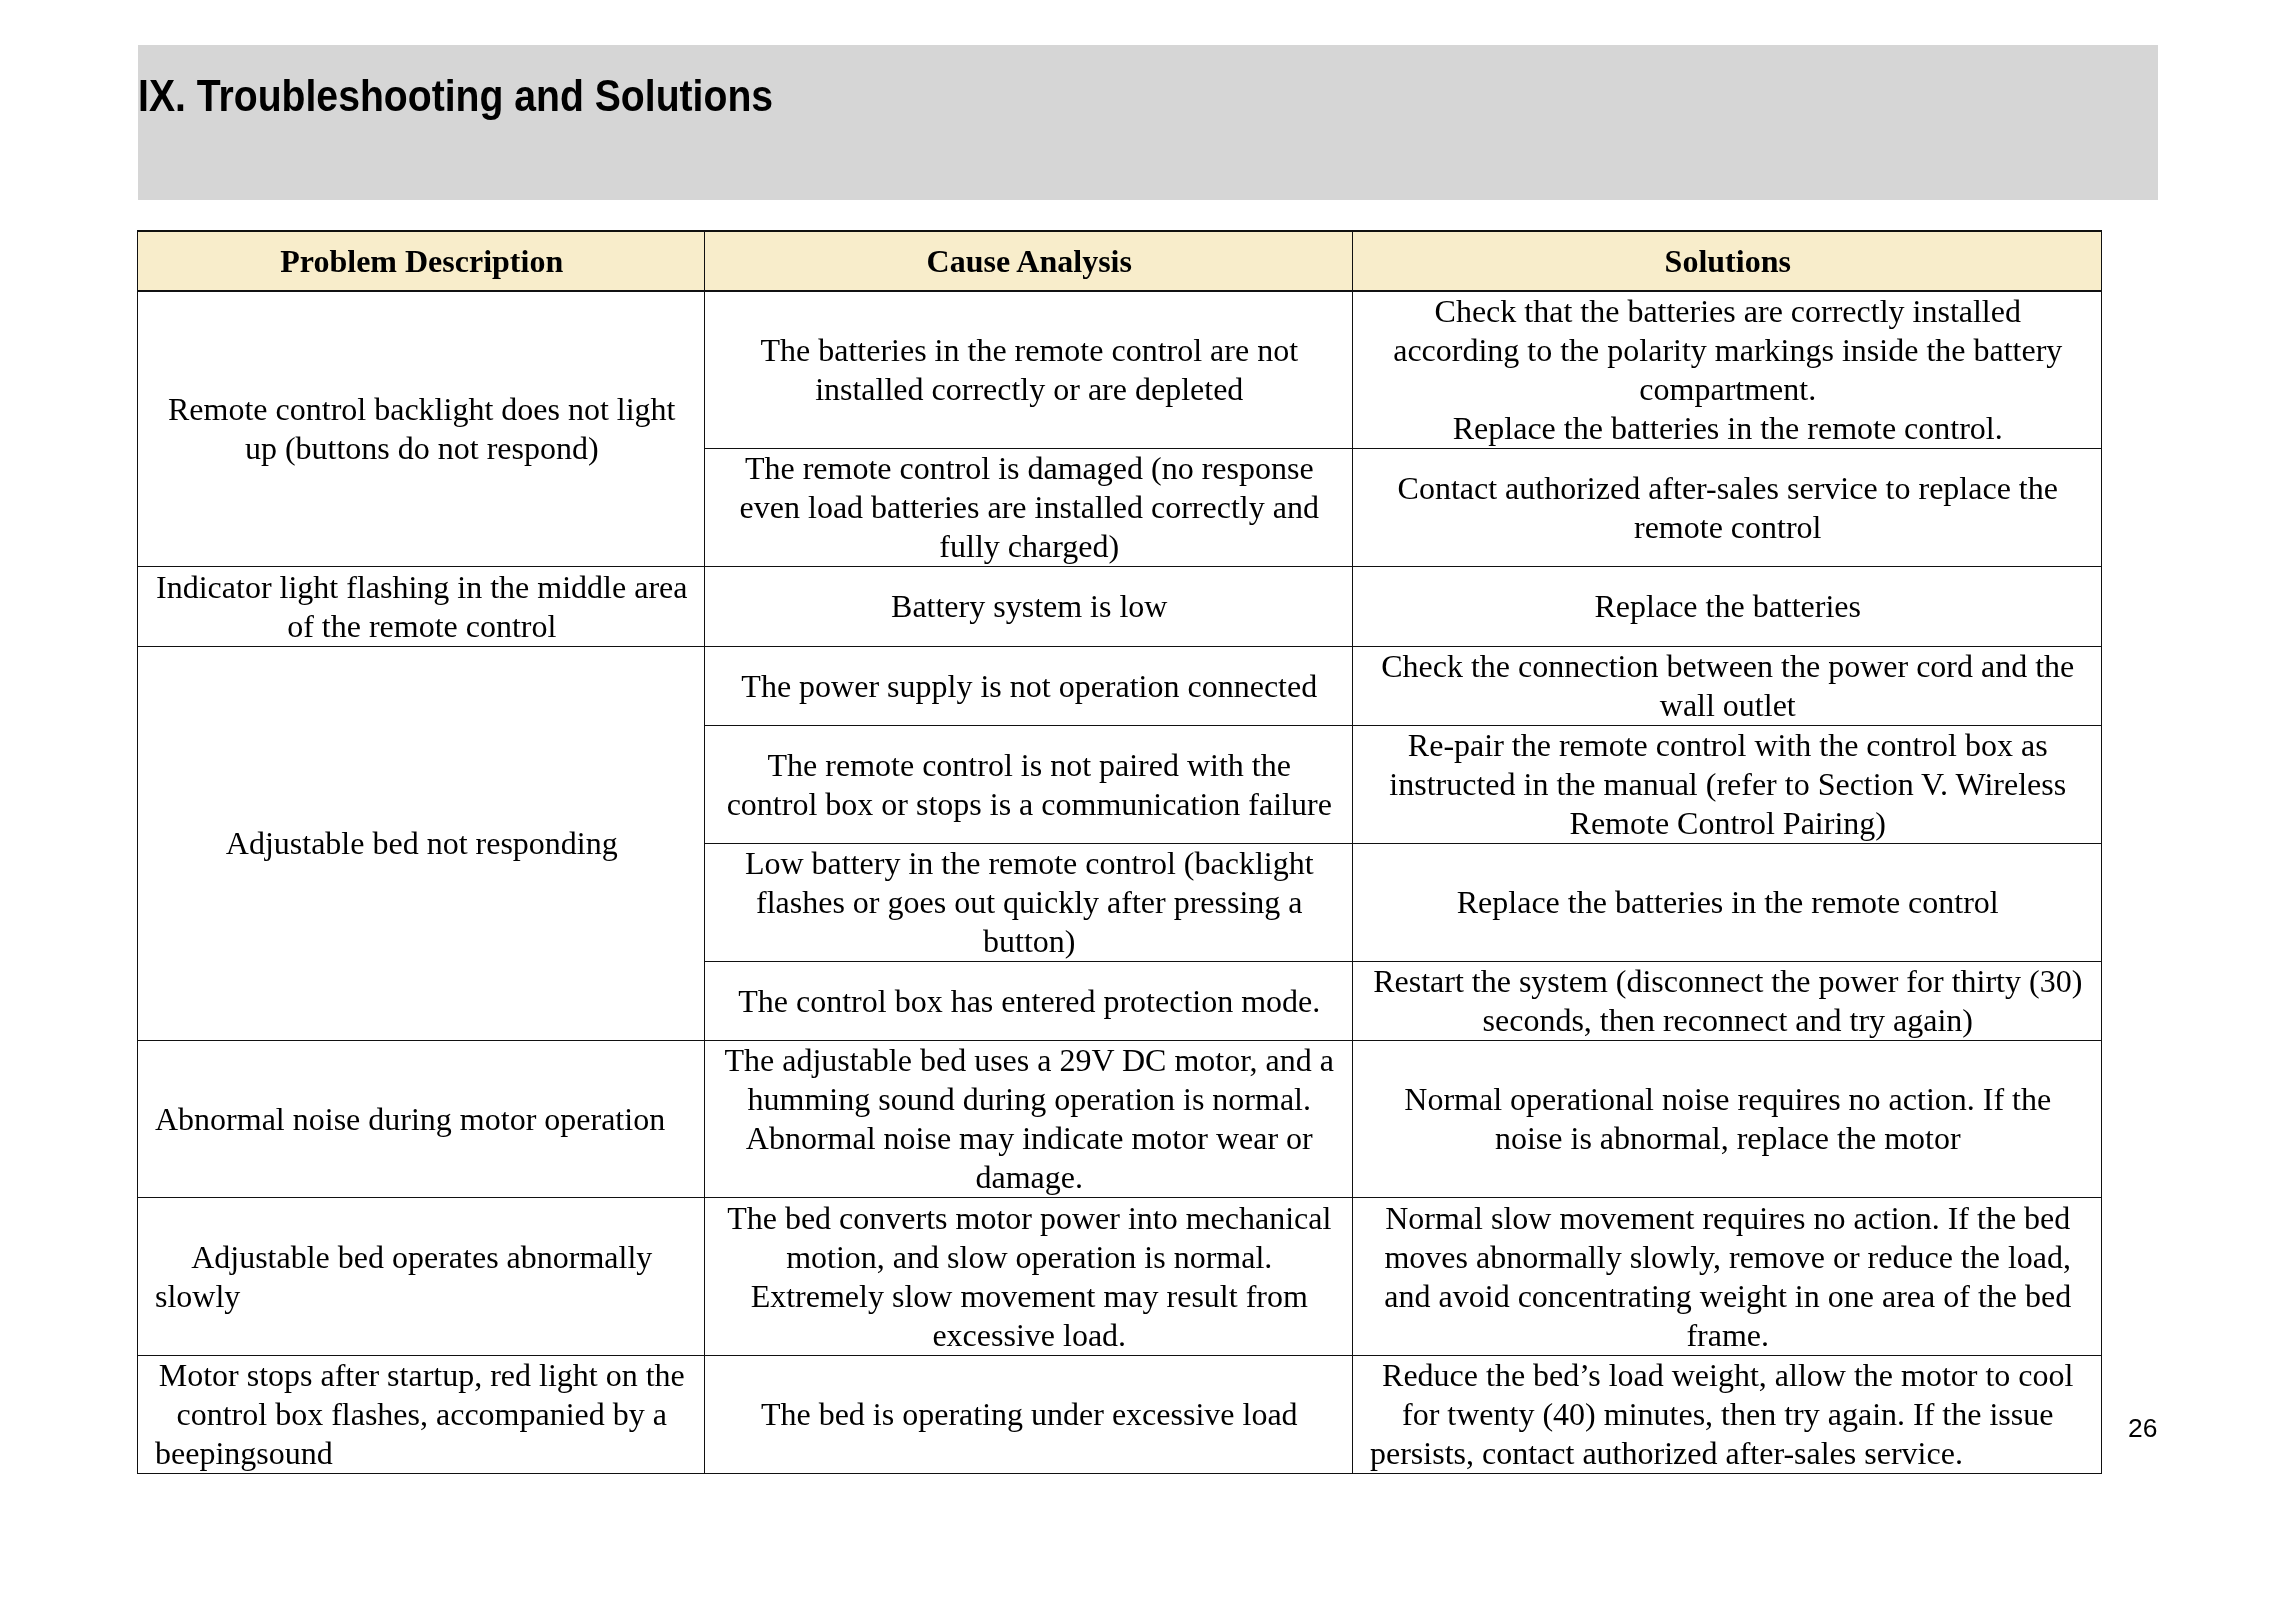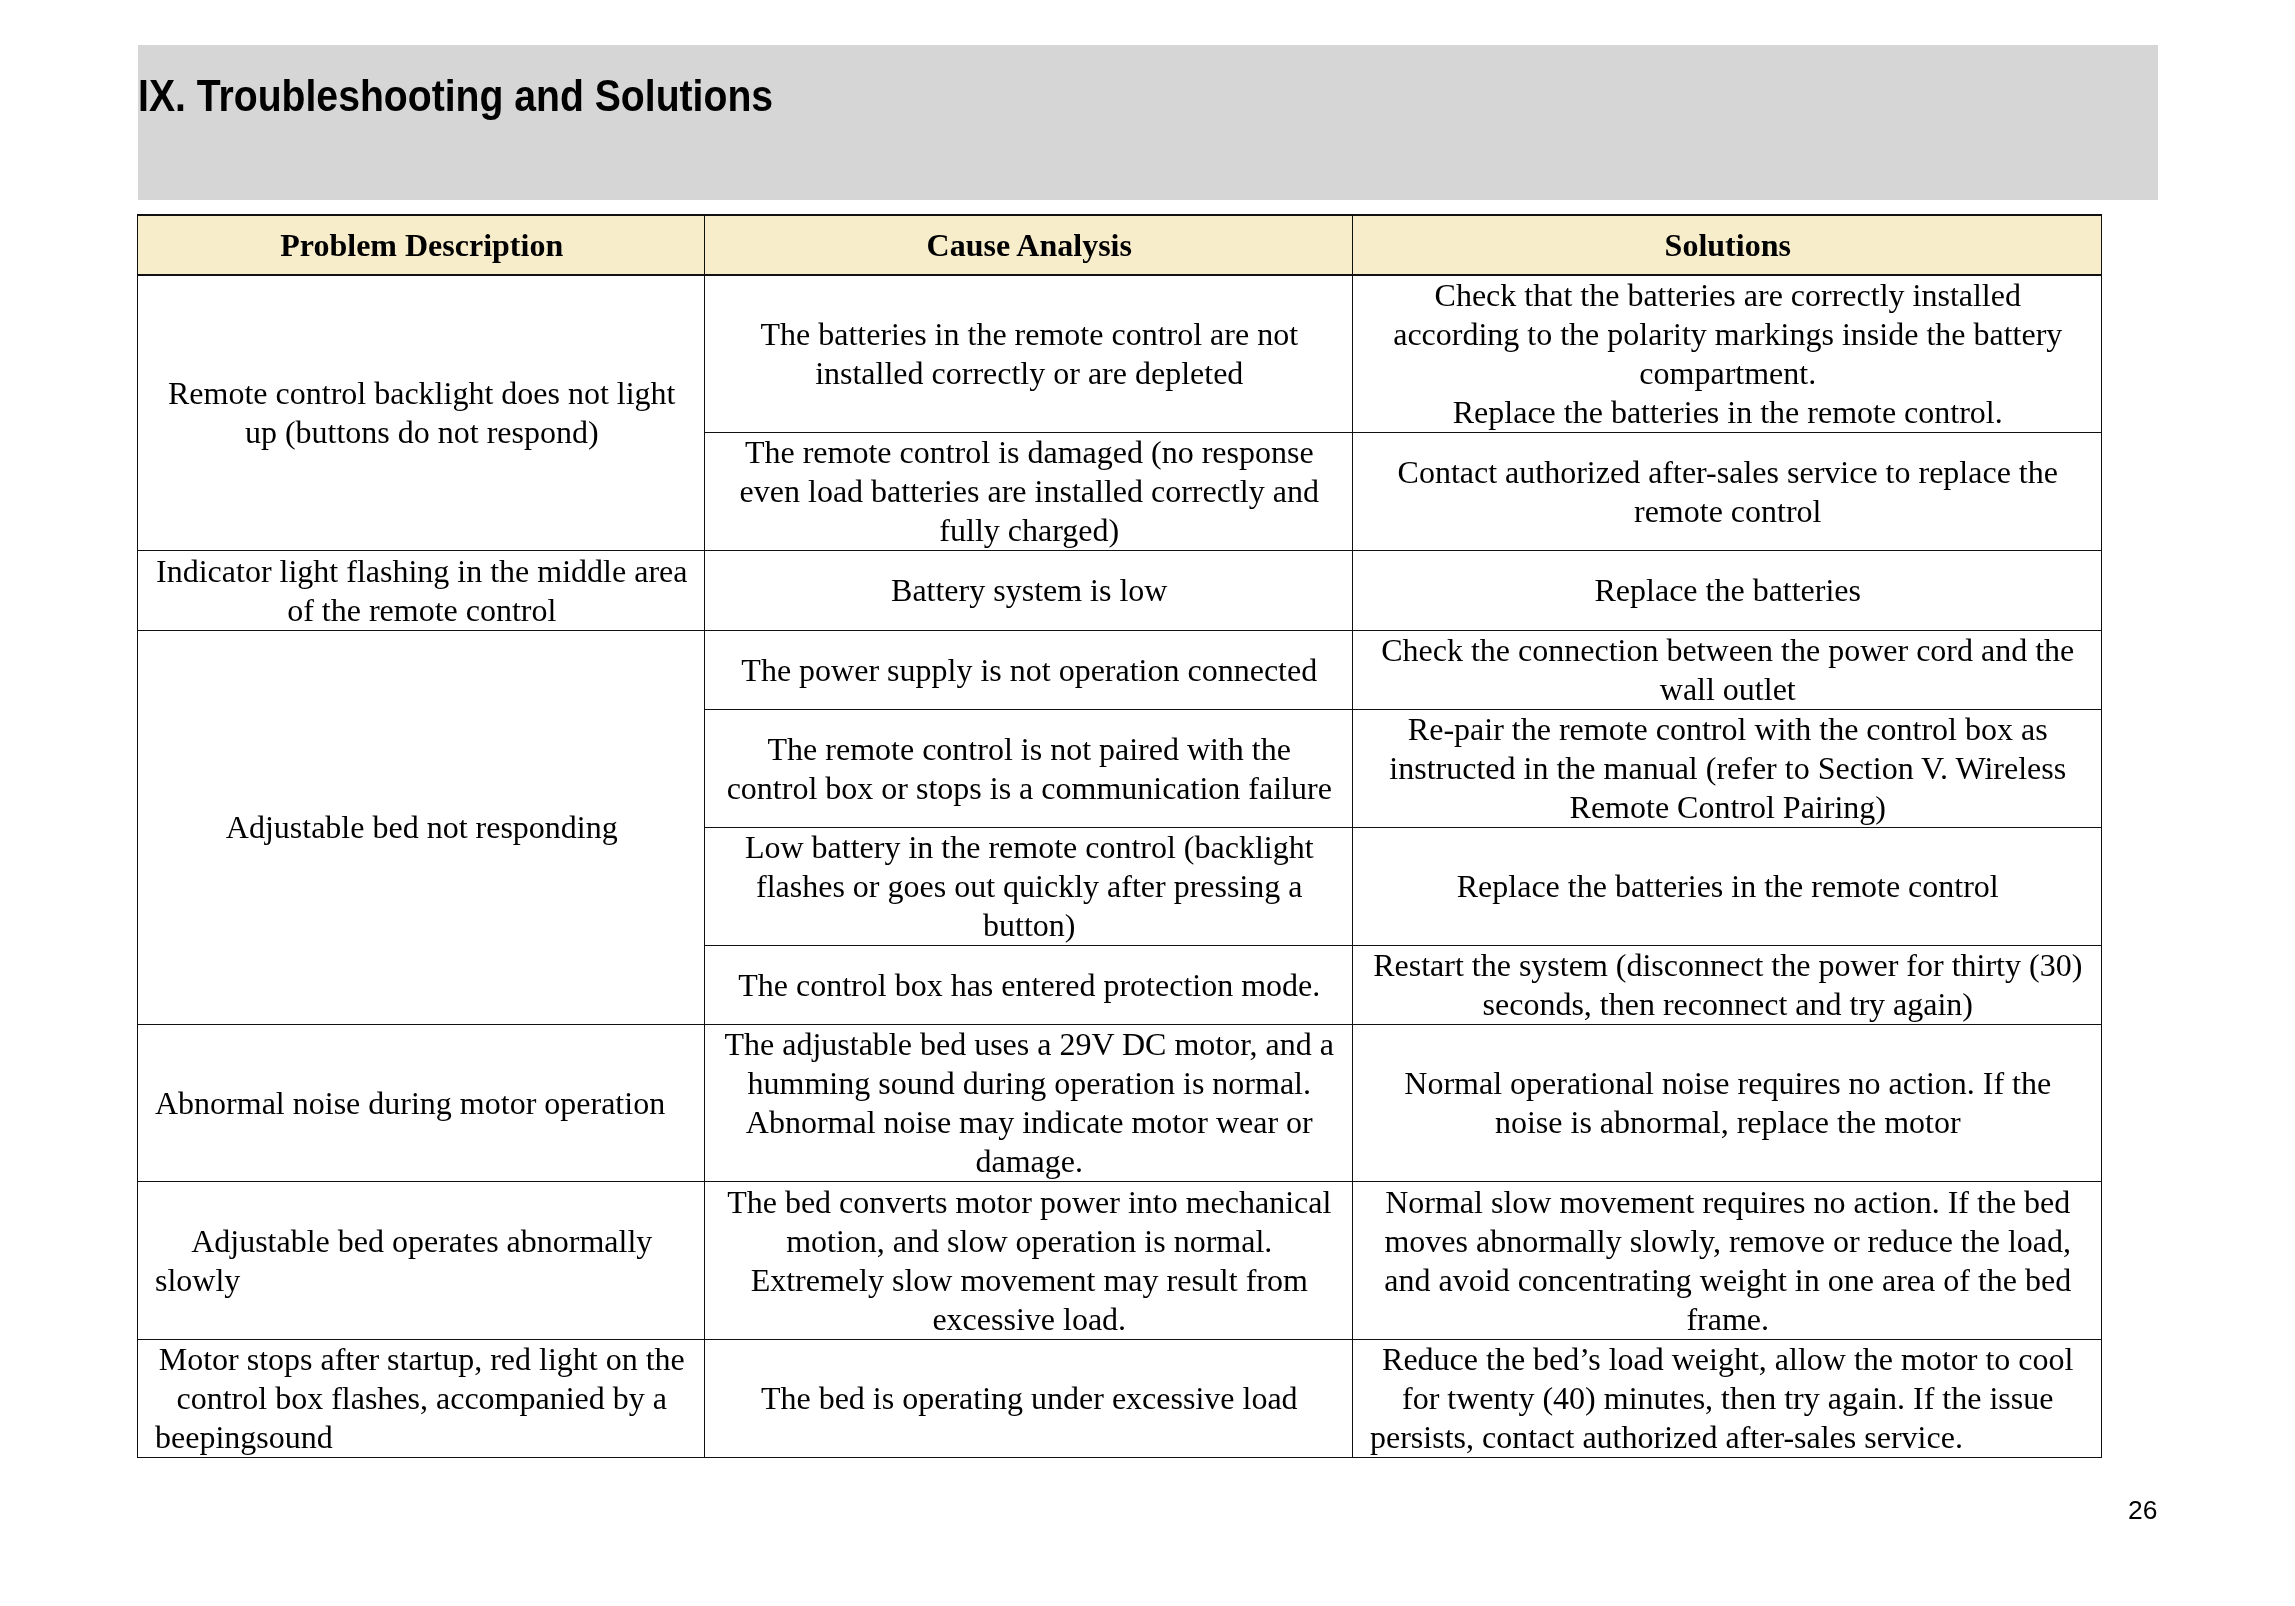--- a/index.html
+++ b/index.html
@@ -11,39 +11,39 @@
     position: absolute; left: 138px; top: 45px; width: 2020px; height: 155px;
     background: #d6d6d6;
   }
   .title {
     position: absolute; left: 138px; top: 65px; margin: 0;
     font-family: "Liberation Sans", "DejaVu Sans", sans-serif;
     font-weight: bold; font-size: 45px; line-height: 62px; white-space: nowrap;
     transform: scaleX(0.87); transform-origin: left center; color: #000;
   }
   table.ts {
-    position: absolute; left: 137px; top: 214px;
+    position: absolute; left: 137px; top: 230px;
     border-collapse: collapse; table-layout: fixed;
     width: 1965px;
   }
   table.ts th, table.ts td {
     border: 1.6px solid #111;
     padding: 0 15.5px 0 17px;
     font-size: 32px; line-height: 39px;
     vertical-align: middle; text-align: center;
     box-sizing: border-box; overflow: hidden;
   }
   table.ts th {
     background: #f8edcb; font-weight: bold; text-align: center;
     height: 60px; border-top-width: 2.3px; border-bottom-width: 2.3px;
   }
   td.just { text-align: justify; text-align-last: left; }
   .cell-text { display: block; white-space: pre-line; }
   .page-number {
-    position: absolute; left: 2128px; top: 1495px;
+    position: absolute; left: 2128px; top: 1413px;
     font-family: "Liberation Sans", "DejaVu Sans", sans-serif;
     font-size: 26.4px; line-height: 31px; color: #000;
   }
 </style>
 </head>
 <body>
 
 <div class="title-band"></div>
 <h1 class="title">IX. Troubleshooting and Solutions</h1>
 

